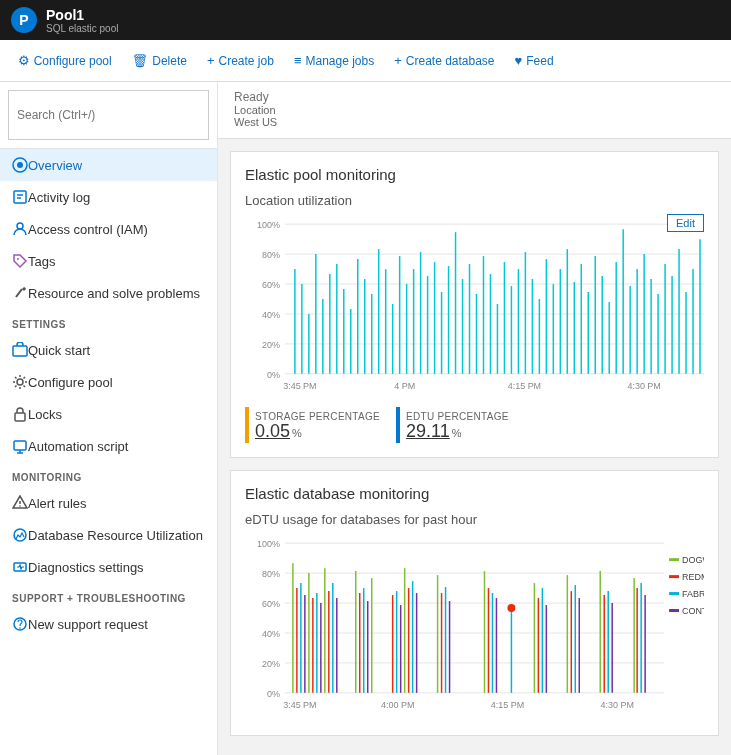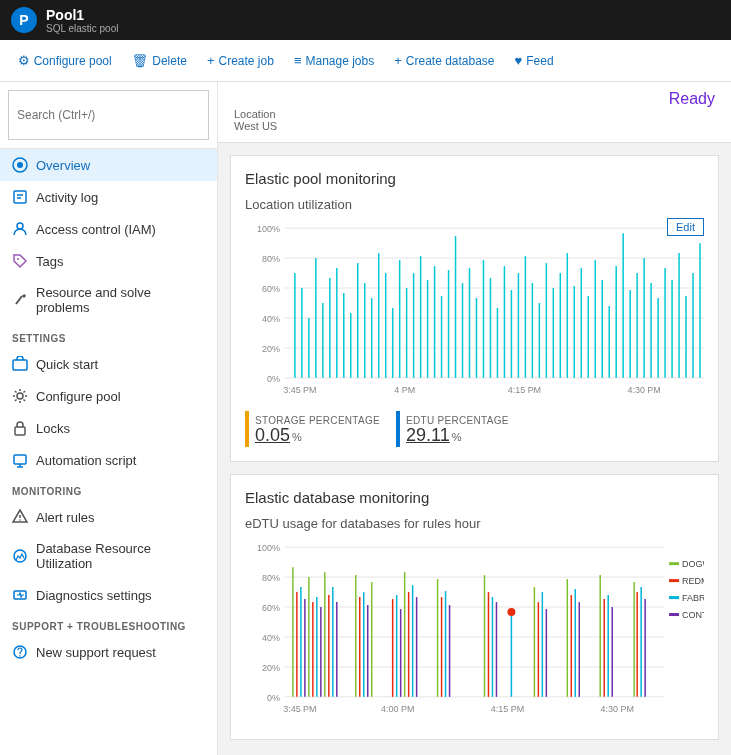--- a/index.html
+++ b/index.html
@@ -16,29 +16,29 @@
     .toolbar-btn { display: flex; align-items: center; gap: 4px; padding: 6px 8px; font-size: 12px; color: #106ebe; cursor: pointer; border: none; background: none; white-space: nowrap; }
     .toolbar-icon { font-size: 13px; }
 
     
     .main-layout { display: flex; flex: 1; overflow: hidden; }
 
     
     .sidebar { width: 218px; background: #fff; border-right: 1px solid #e5e5e5; overflow-y: auto; flex-shrink: 0; }
     .sidebar-search { padding: 8px; border-bottom: 1px solid #e5e5e5; }
     .sidebar-search input { width: 100%; padding: 17px 8px; border: 1px solid #ccc; font-size: 12px; color: #666; }
-    .sidebar-item { display: flex; align-items: center; padding: 8px 12px; cursor: pointer; font-size: 13px; color: #333; gap: 8px; }
+    .sidebar-item { display: flex; align-items: center; padding: 8px 12px; cursor: pointer; font-size: 13px; color: #333; }
     .sidebar-item.active { background: #e3f2fd; color: #106ebe; }
     .sidebar-icon { width: 16px; height: 16px; flex-shrink: 0; display: flex; align-items: center; justify-content: center; font-size: 14px; }
     .sidebar-section-header { padding: 10px 12px 4px 12px; font-size: 10px; font-weight: 700; color: #666; letter-spacing: 0.5px; }
 
     
     .content { flex: 1; overflow-y: auto; background: #f2f2f2; }
     .content-header { background: #fff; padding: 8px 16px 10px 16px; border-bottom: 1px solid #ddd; }
-    .status-ready { font-size: 16px; color: #6d28d9; text-align: right; }
+    .status-ready { font-size: 12px; color: #737373; }
     .status-location { font-size: 11px; color: #666; }
     .content-body { padding: 12px; }
 
     
     .card { background: #fff; border: 1px solid #ddd; margin-bottom: 12px; padding: 14px; }
     .card-title { font-size: 15px; color: #333; margin-bottom: 10px; }
     .chart-title { font-size: 13px; color: #555; margin-bottom: 6px; }
 
     
     .edit-btn { position: absolute; top: 0; right: 0; font-size: 11px; color: #106ebe; border: 1px solid #106ebe; padding: 2px 8px; cursor: pointer; background: #fff; }
@@ -368,21 +368,21 @@
                   <span class="metric-unit">%</span>
                 </div>
               </div>
             </div>
           </div>
         </div>
       </div>
 
       <div class="card">
         <div class="card-title">Elastic database monitoring</div>
-        <div class="chart-title">eDTU usage for databases for rules hour</div>
+        <div class="chart-title">eDTU usage for databases for past hour</div>
         <div class="chart-container" style="position:relative;">
           <svg width="100%" height="185" viewBox="0 0 460 185">
 
             <line x1="40" y1="10" x2="420" y2="10" stroke="#e5e5e5" stroke-width="1"></line>
             <line x1="40" y1="40" x2="420" y2="40" stroke="#e5e5e5" stroke-width="1"></line>
             <line x1="40" y1="70" x2="420" y2="70" stroke="#e5e5e5" stroke-width="1"></line>
             <line x1="40" y1="100" x2="420" y2="100" stroke="#e5e5e5" stroke-width="1"></line>
             <line x1="40" y1="130" x2="420" y2="130" stroke="#e5e5e5" stroke-width="1"></line>
             <line x1="40" y1="160" x2="420" y2="160" stroke="#e5e5e5" stroke-width="1"></line>
 

